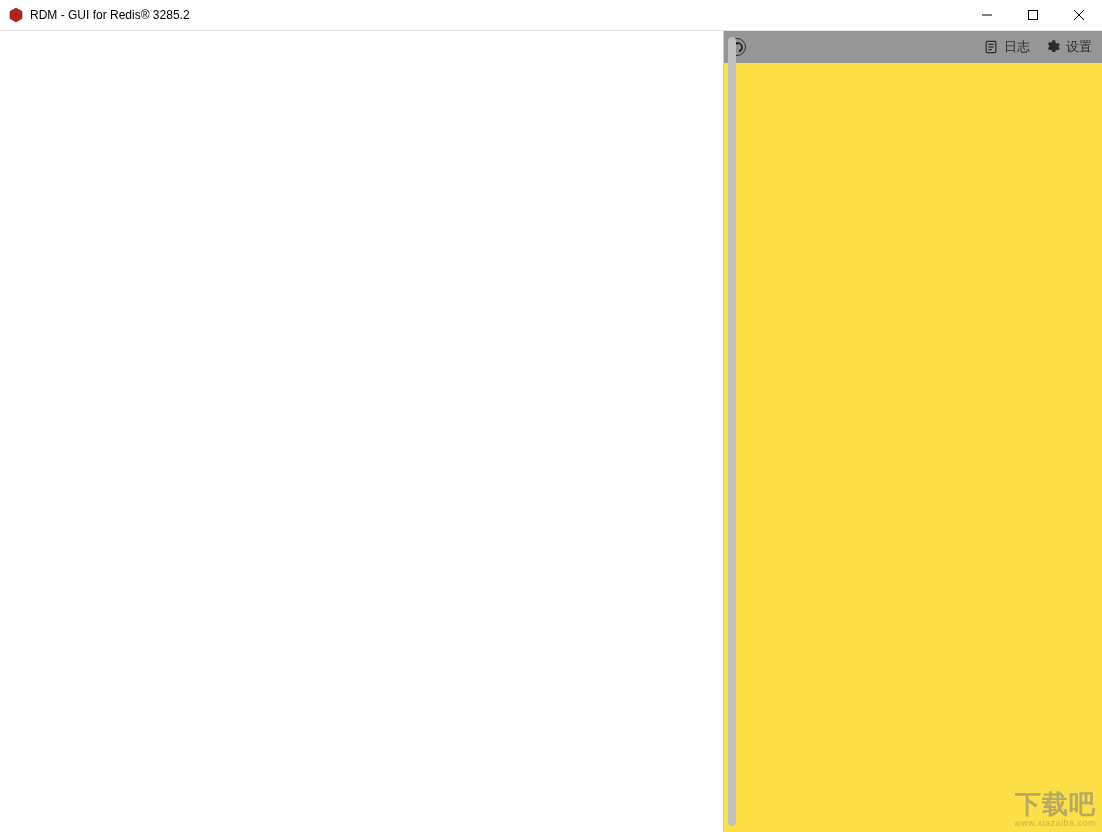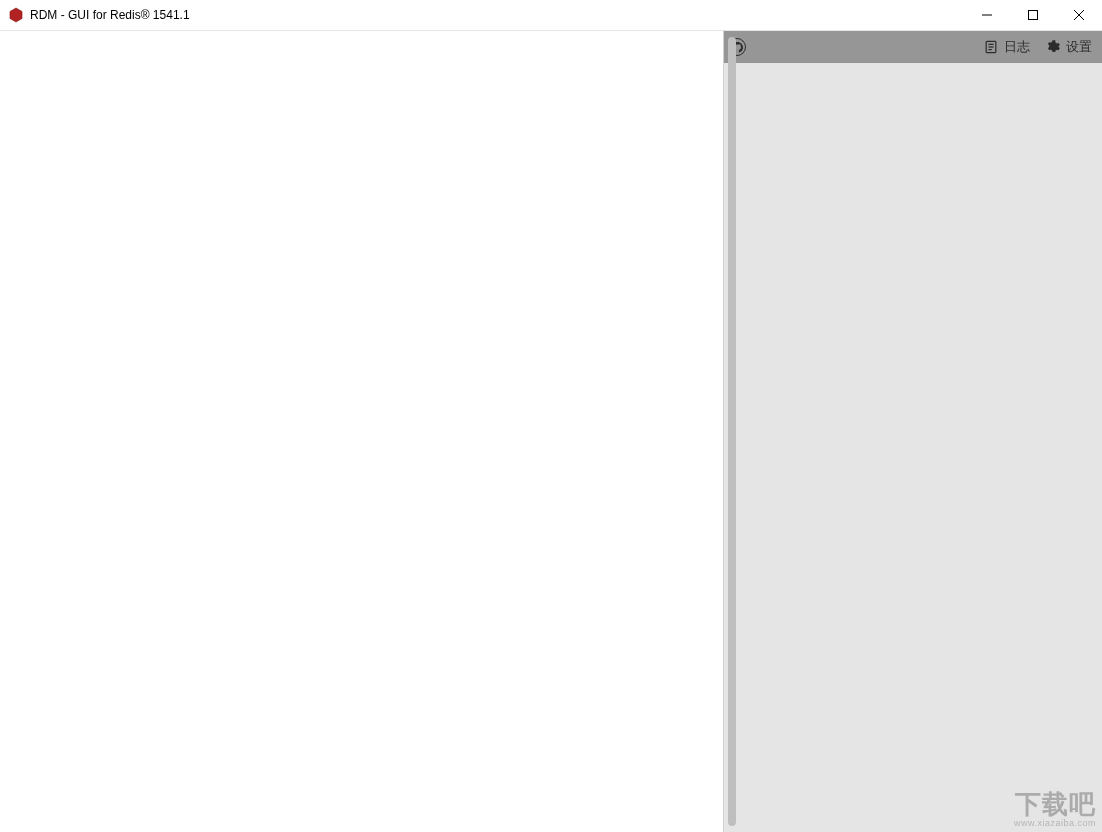--- a/index.html
+++ b/index.html
@@ -30,21 +30,21 @@
     font-size: 11px; color: #000;
     cursor: default;
   }
   .titlebar .win-btn svg { width: 10px; height: 10px; stroke: #000; stroke-width: 1; fill: none; }
   
   
   .client {
     position: relative;
     width: 100%;
     height: 801px;
-    background: #e5e5e5;
+    background: #fde047;
   }
   
   
   .bg-toolbar {
     position: absolute;
     top: 0; left: 0; right: 0;
     height: 32px;
     background: #969696;
     display: flex;
     align-items: center;
@@ -134,21 +134,21 @@
 </style>
 </head>
 <body>
 
 <div class="titlebar">
   <span class="app-icon">
     <svg viewBox="0 0 16 16" width="16" height="16">
       <polygon points="8,1 14,4.5 14,11.5 8,15 2,11.5 2,4.5" fill="#b22222" stroke="#7a1414" stroke-width="0.6"></polygon>
     </svg>
   </span>
-  <span class="title-text">RDM - GUI for Redis® 1541.1</span>
+  <span class="title-text">RDM - GUI for Redis® 3285.2</span>
   <span class="spacer"></span>
   <div class="win-controls">
     <div class="win-btn">
       <svg viewBox="0 0 10 10">
           <line x1="0" y1="5" x2="10" y2="5"></line>
         </svg>
     </div>
     <div class="win-btn">
       <svg viewBox="0 0 10 10">
           <rect x="0.5" y="0.5" width="9" height="9"></rect>

